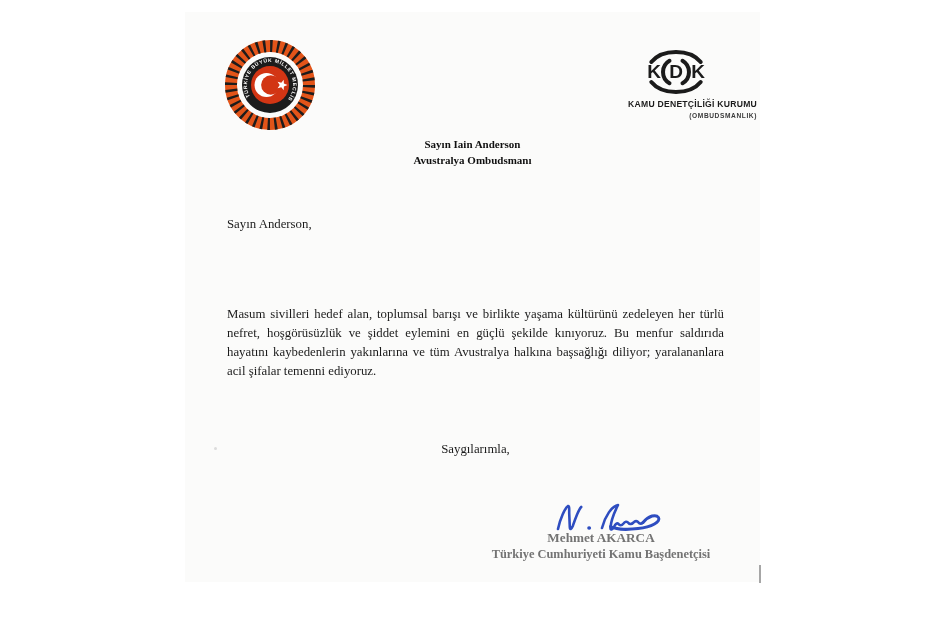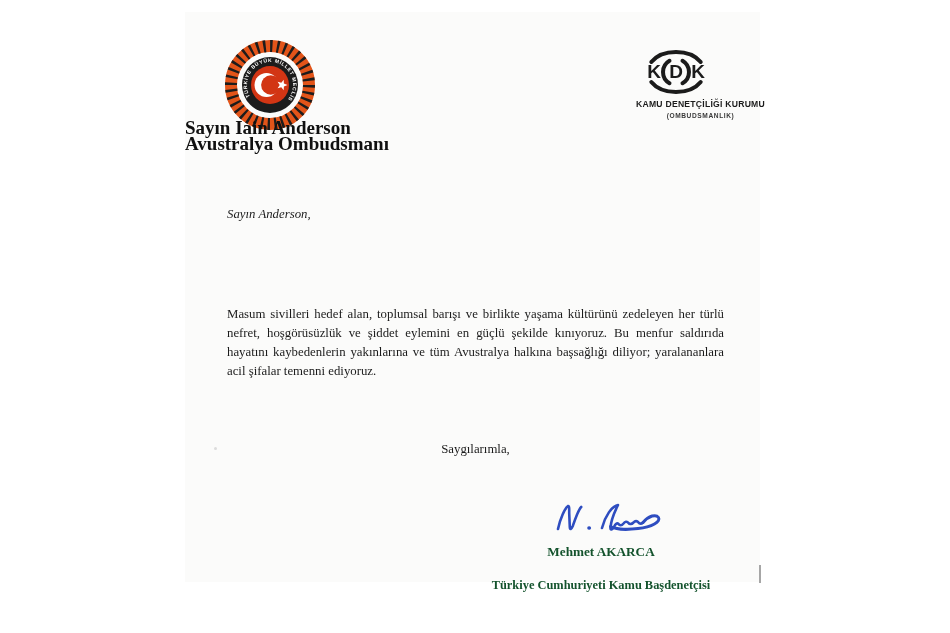--- a/index.html
+++ b/index.html
@@ -41,81 +41,81 @@
     left: 225px; top: 40px;
     width: 90px; height: 90px;
   }
   .kdk-emblem {
     position: absolute;
     left: 644px; top: 49px;
     width: 64px; height: 48px;
   }
   .kdk-text {
     position: absolute;
-    left: 620px; top: 99px;
+    left: 596px; top: 99px;
     width: 161px;
-    text-align: center;
+    text-align: right;
     font-family: "Liberation Sans", sans-serif;
     color: #1b1b1b;
   }
   .kdk-org-name {
     font-size: 8.6px;
     font-weight: bold;
     letter-spacing: 0.25px;
     white-space: nowrap;
   }
   .kdk-org-sub {
     margin-top: 3px;
     font-size: 6.6px;
     font-weight: bold;
     color: #3a3a3a;
     letter-spacing: 0.6px;
   }
   
   .recipient {
     position: absolute;
-    left: 185px; top: 120px;
+    left: 185px; top: 136px;
     width: 575px;
-    text-align: left;
+    text-align: center;
     font-weight: bold;
-    font-size: 19px;
+    font-size: 11px;
     line-height: 16px;
     color: #101010;
   }
   
   .bodytext {
     position: absolute;
     left: 227px;
     width: 497px;
     font-size: 12.8px;
     line-height: 19px;
     color: #1b1b1b;
     text-align: justify;
   }
-  .greeting   { top: 205px; text-align: left; font-style: italic; }
+  .greeting   { top: 215px; text-align: left; }
   .para1      { top: 237px; }
   .para2      { top: 305px; }
   .para3      { top: 390px; }
   .closing    { top: 440px; text-align: center; }
   
   .signature-svg {
     position: absolute;
     left: 552px; top: 501px;
     width: 112px; height: 34px;
   }
   .signer {
     position: absolute;
-    left: 476px; top: 544px;
+    left: 476px; top: 530px;
     width: 250px;
     text-align: center;
     font-weight: bold;
-    color: #14532d;
+    color: #737373;
   }
   .signer-name  { font-size: 13.2px; line-height: 16px; white-space: nowrap; }
-  .signer-title { font-size: 12.4px; line-height: 16px; white-space: nowrap; margin-top: 17px; }
+  .signer-title { font-size: 12.4px; line-height: 16px; white-space: nowrap; }
 </style>
 </head>
 <body>
 
 <div class="canvas">
 
   <div class="scan-bg"></div>
   <div class="scan-speck"></div>
   <div class="scan-line-artifact"></div>
 

